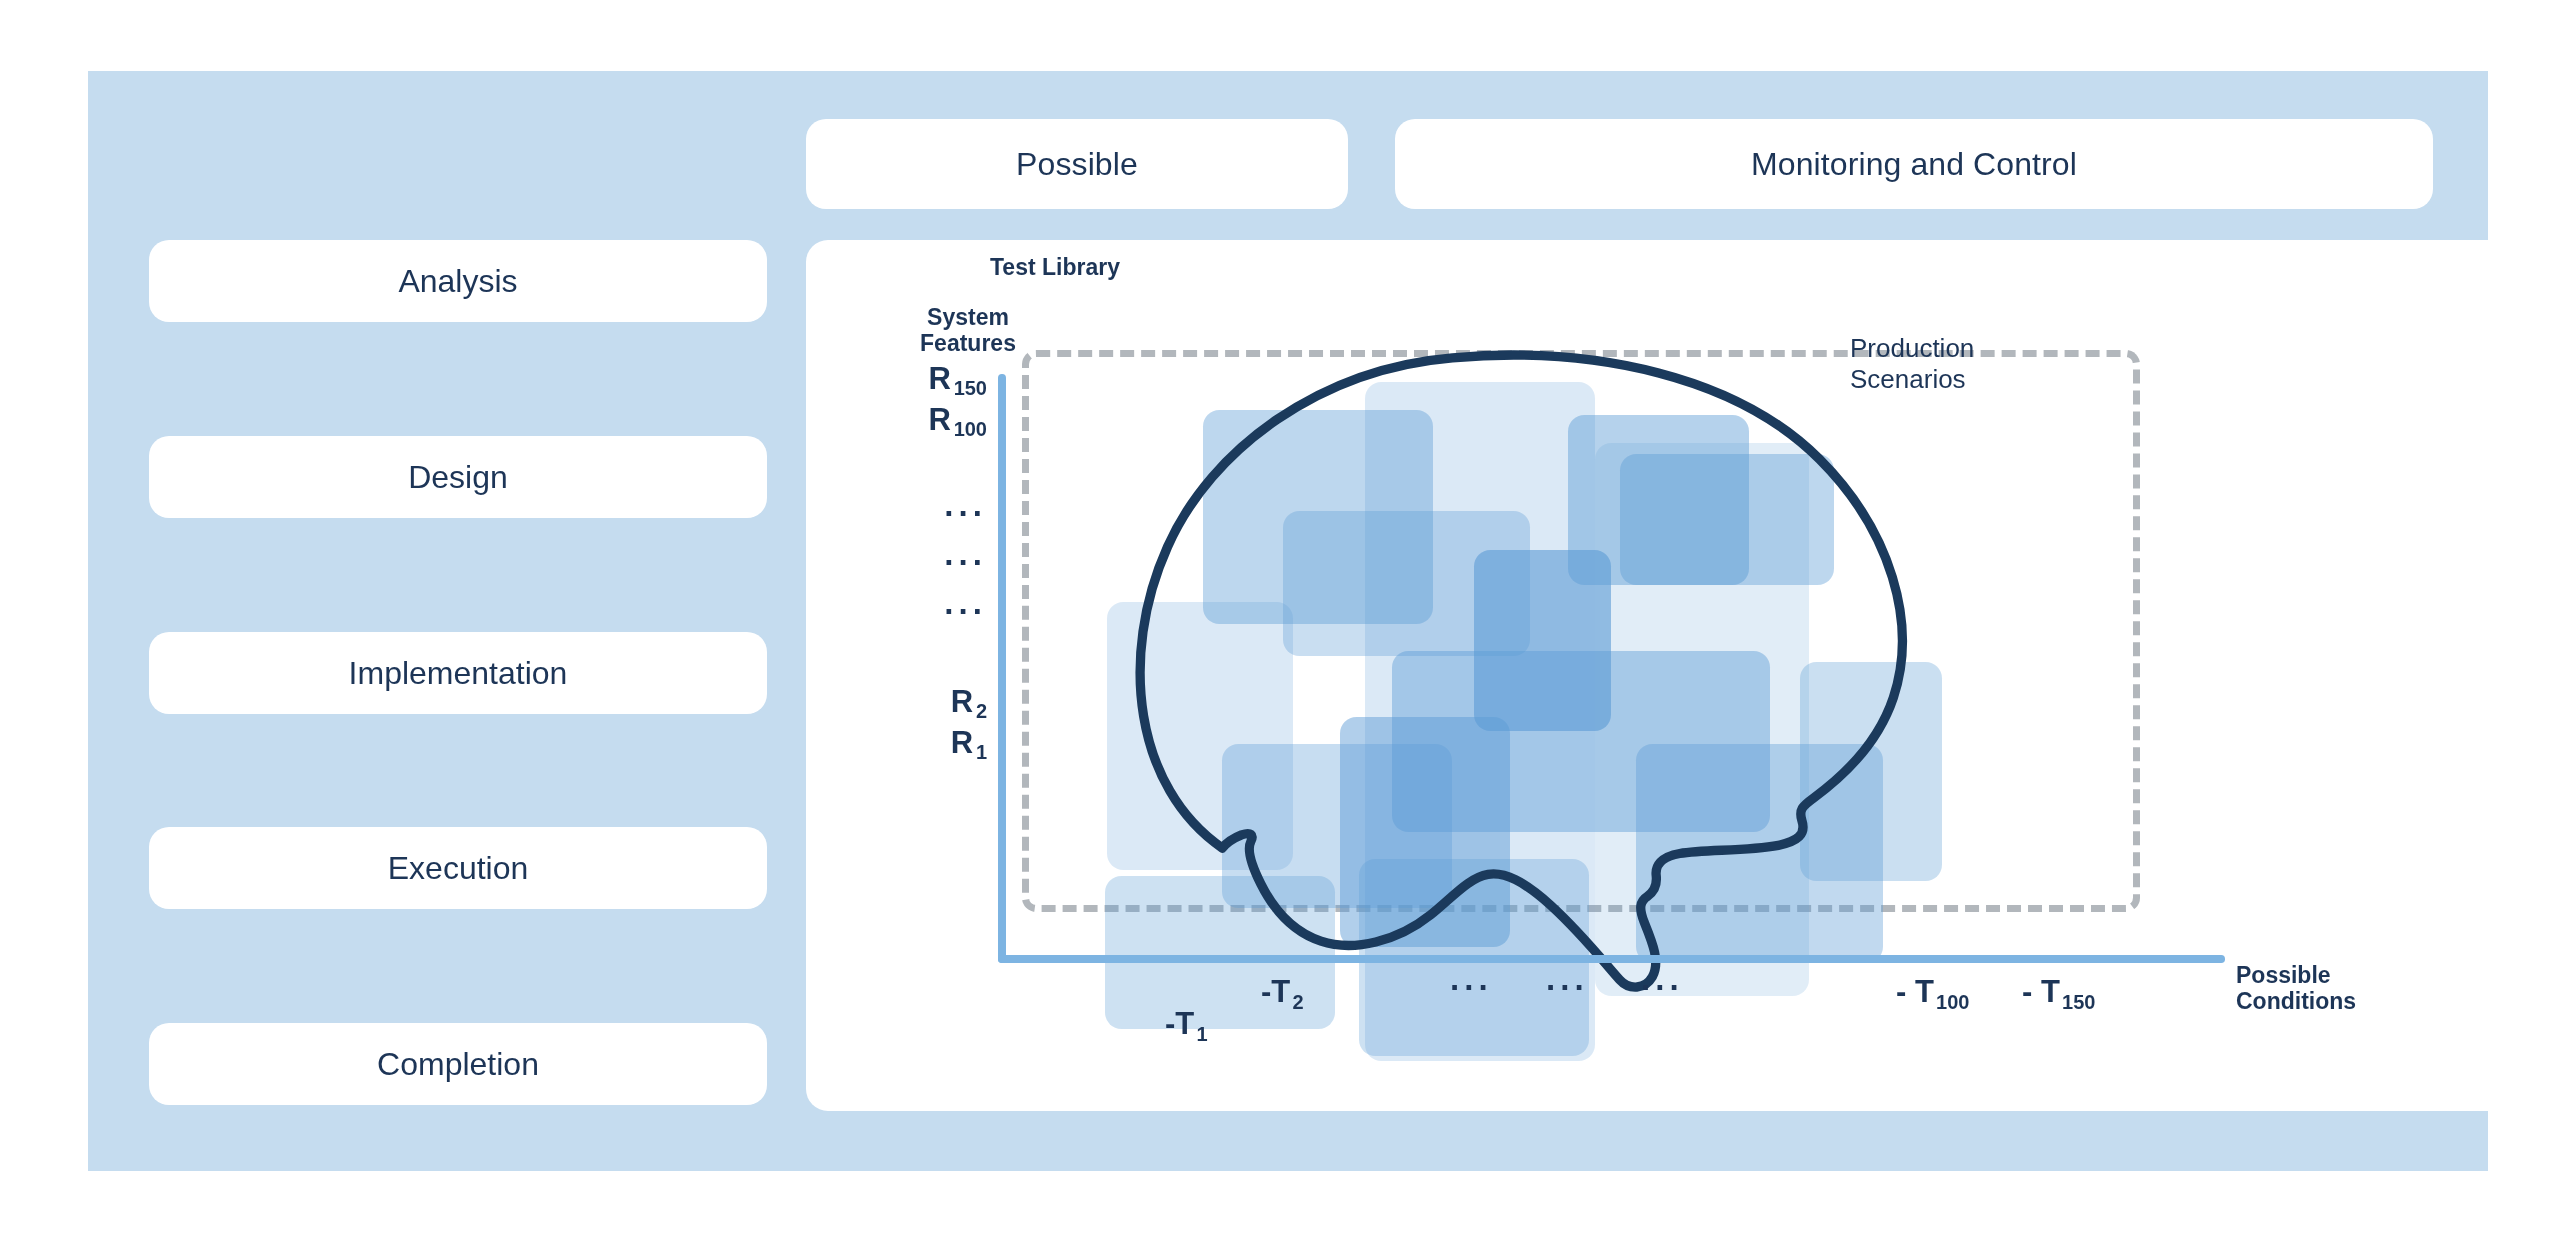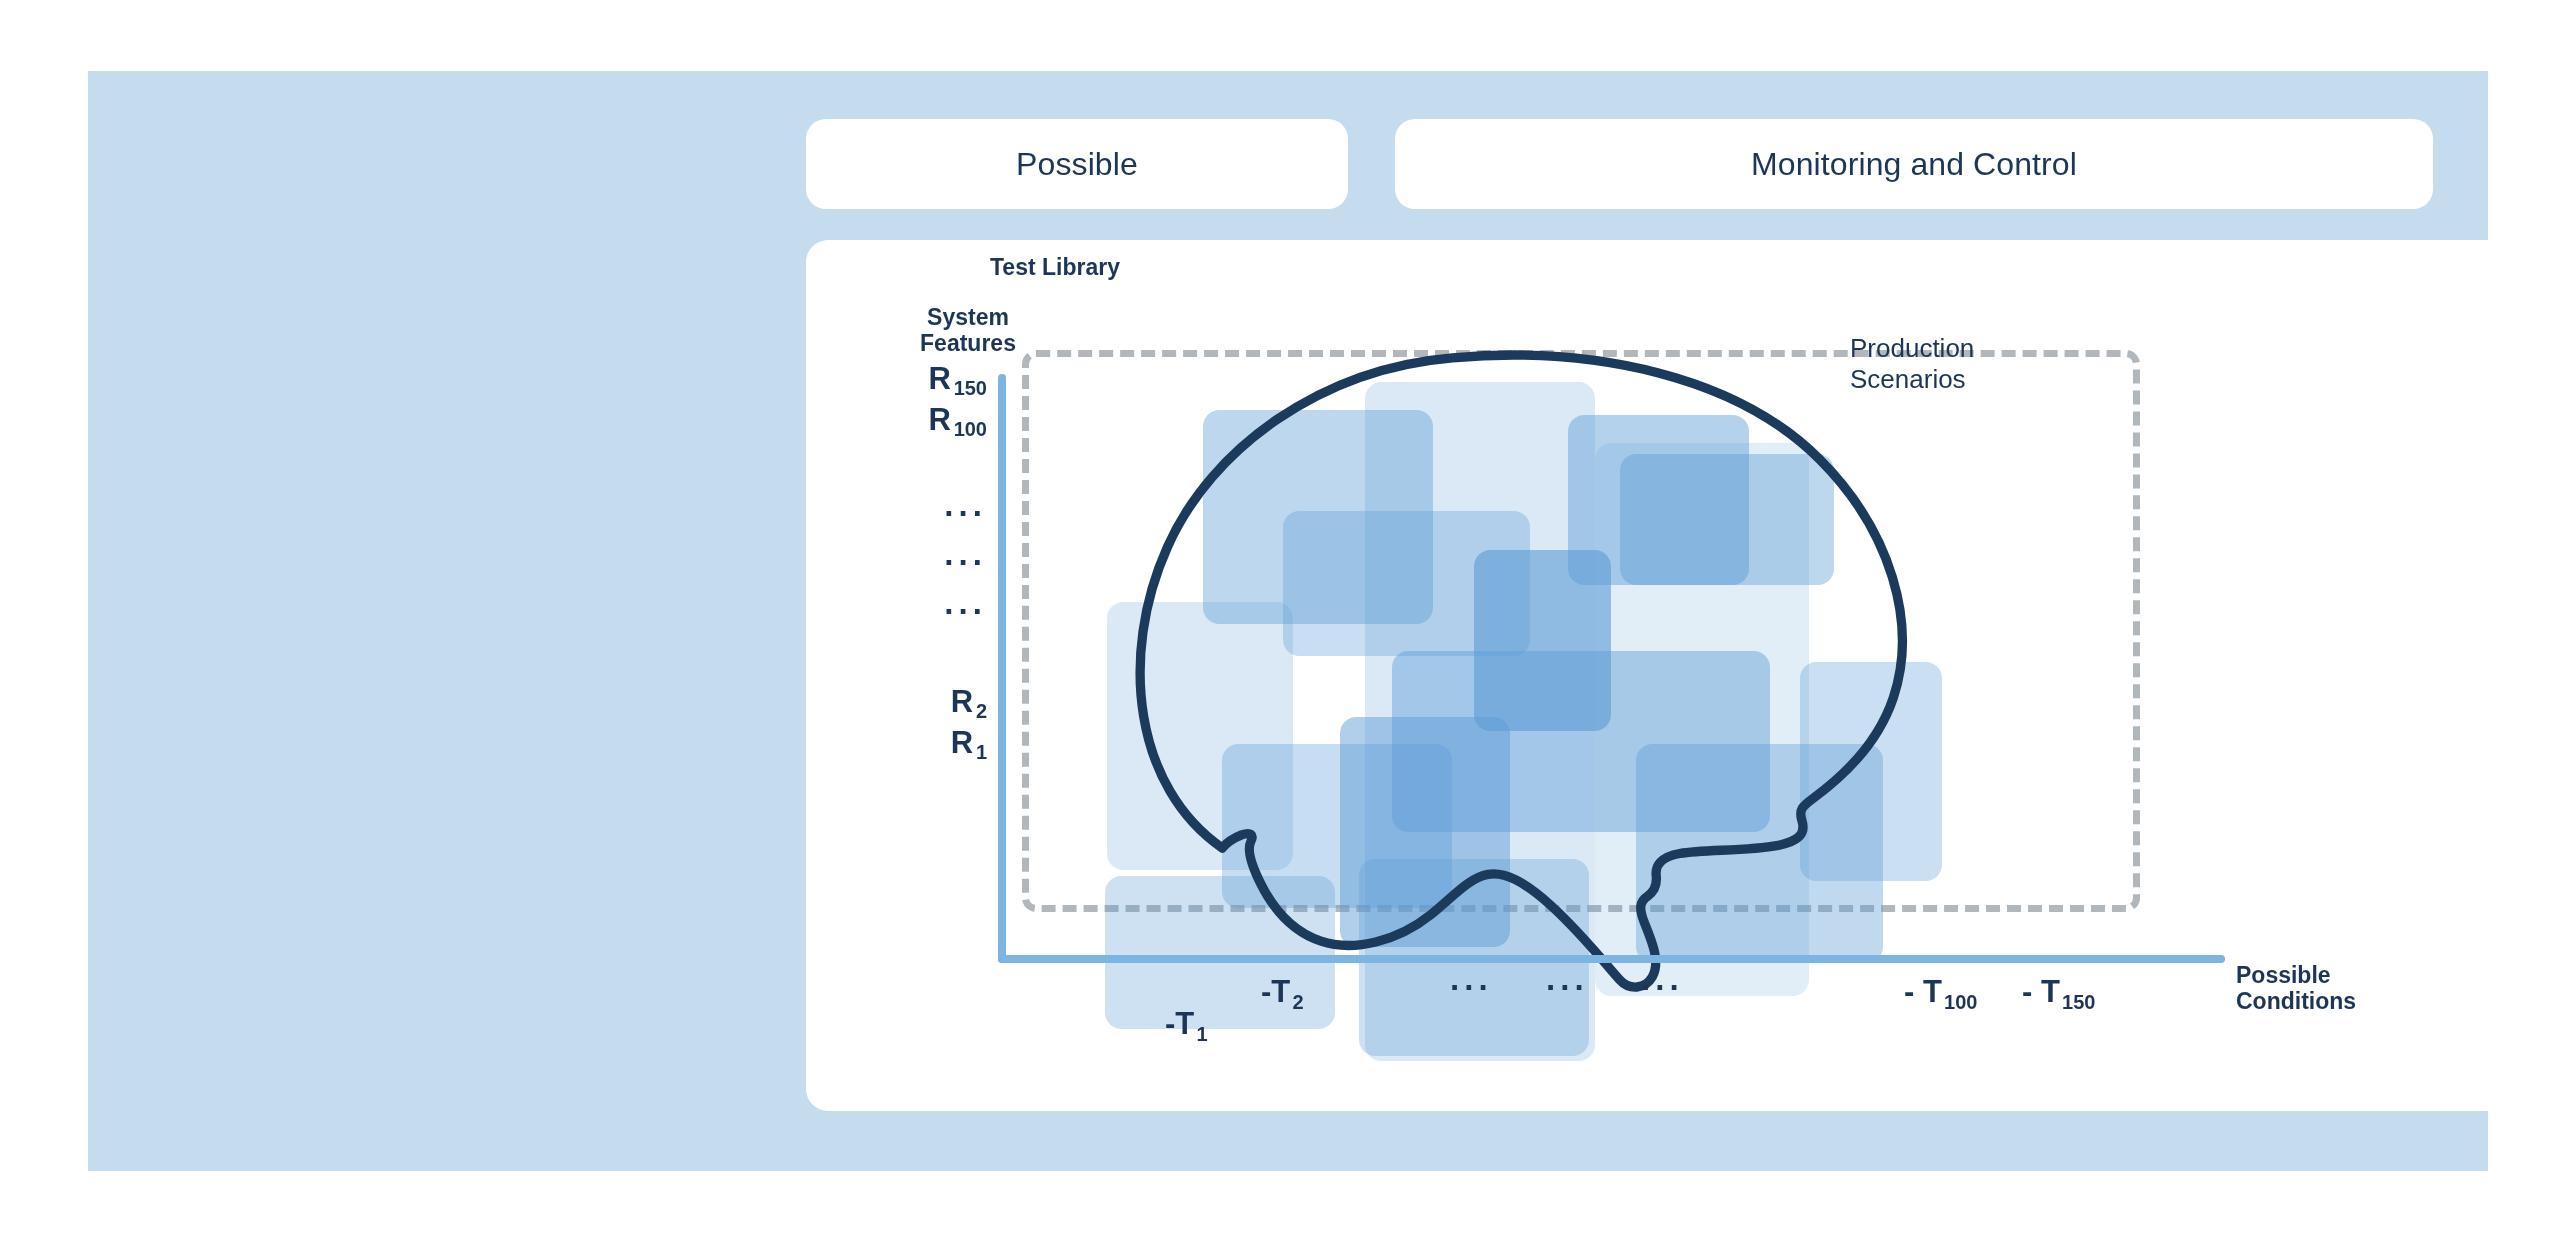--- a/index.html
+++ b/index.html
@@ -77,21 +77,21 @@
   .xtick{
     position:absolute;top:734px;color:#1d3557;font-size:31px;font-weight:bold;white-space:nowrap;
   }
   .xtick sub{font-size:20px;font-weight:bold;vertical-align:baseline;position:relative;top:6.6px;padding-left:2.2px;}
   .xtick.dots{font-size:33px;letter-spacing:3.3px;top:729px;}
   .xt0{left:359px;margin-top:32px;}
   .xt1{left:455px;}
   .xt2{left:644px;}
   .xt3{left:740px;}
   .xt4{left:835px;}
-  .xt5{left:1090px;margin-left:8px;}
+  .xt5{left:1090px;}
   .xt6{left:1216px;}
 
   
   .tl-label{position:absolute;left:184px;top:13.7px;color:#1d3557;font-size:23px;font-weight:bold;}
   .ps-label{position:absolute;left:1044px;top:93px;color:#1d3557;font-size:26px;line-height:1.18;font-weight:normal;}
 
   
   .dashbox{
     position:absolute;left:216px;top:110px;width:1118px;height:562px;
     border:7.7px dashed #b2b7bc;border-radius:14.2px;box-sizing:border-box;
@@ -111,20 +111,37 @@
 
   <div class="tabs">
     <div class="tab tab-planning">
       <span>Possible</span>
     </div>
     <div class="tab tab-monitoring">
       <span>Monitoring and Control</span>
     </div>
   </div>
 
+  <div class="sidebar">
+    <div class="side-item si0">
+      <span>Analysis</span>
+    </div>
+    <div class="side-item si1">
+      <span>Design</span>
+    </div>
+    <div class="side-item si2">
+      <span>Implementation</span>
+    </div>
+    <div class="side-item si3">
+      <span>Execution</span>
+    </div>
+    <div class="side-item si4">
+      <span>Completion</span>
+    </div>
+  </div>
 
   <div class="card">
     <div class="plot">
 
       <div class="tl-label">Test Library</div>
 
       <div class="dashbox"></div>
 
       <div class="ps-label">
         <div>Production</div>

